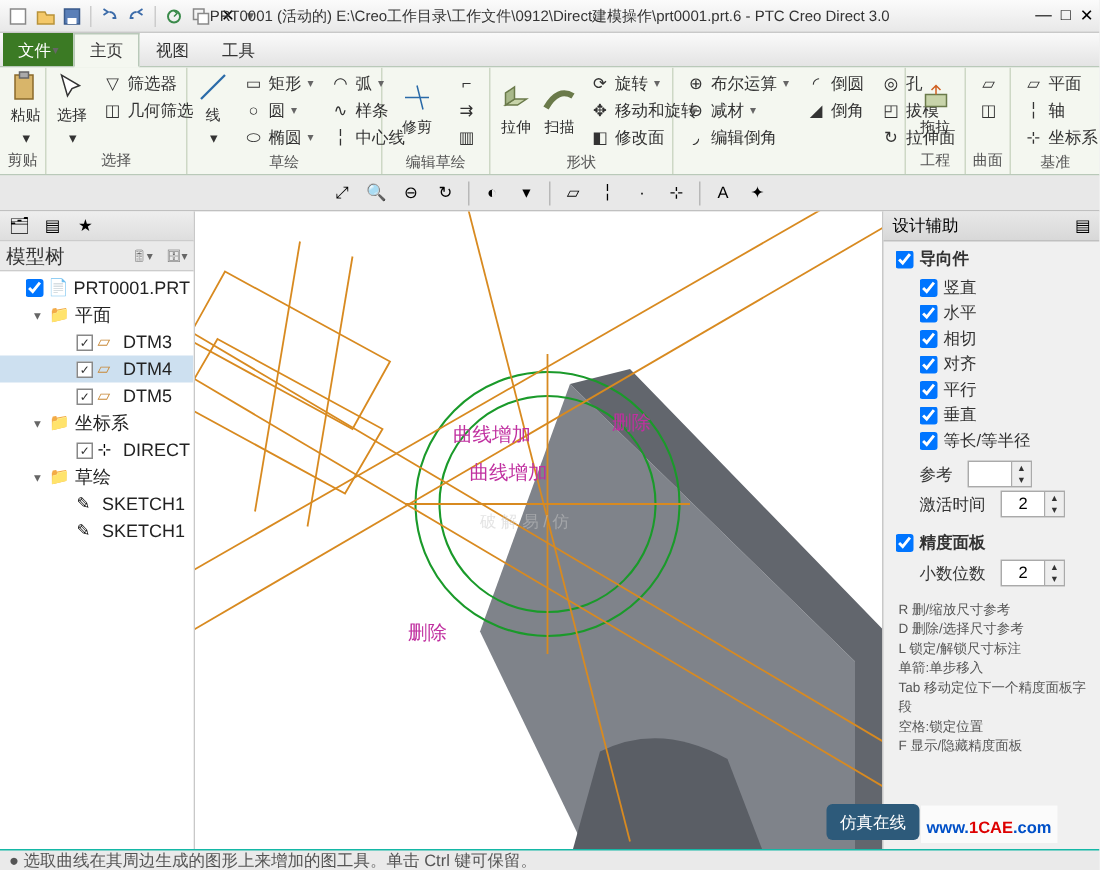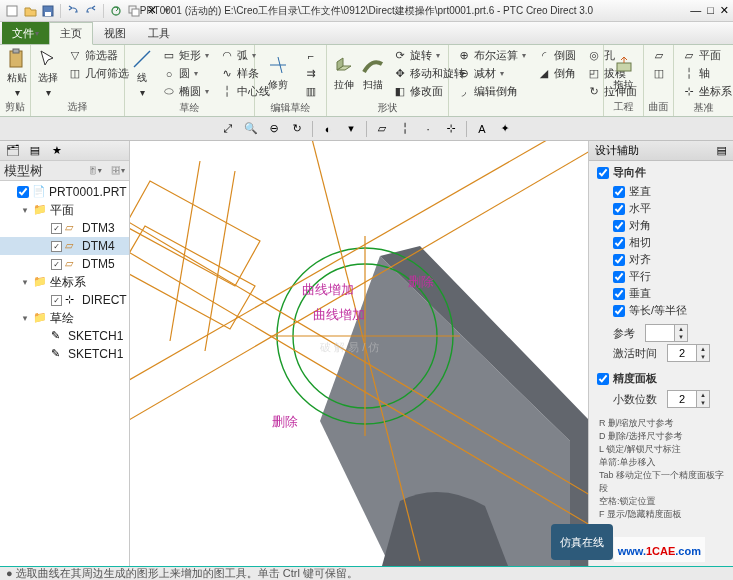--- a/index.html
+++ b/index.html
@@ -68,21 +68,21 @@
 .spin input { width:28px; border:none; text-align:center; font-size:11px; }
 .spin-btns { display:flex; flex-direction:column; border-left:1px solid #aaa; }
 .spin-btns div { width:12px; height:8px; font-size:7px; display:flex; align-items:center; justify-content:center; background:#eee; }
 
 
 .status { position:absolute; left:0; right:0; bottom:0; height:14px; background:#eaeaea; border-top:1px solid #14b8a6; font-size:9px; color:#555; padding:0 6px; display:flex; align-items:center; }
 
 
 .wm1 { position:absolute; right:28px; bottom:18px; font-size:18px; font-weight:bold; background:rgba(255,255,255,0.7); padding:2px 4px; }
 .wm1 a { color:#0050c8; } .wm1 b { color:#d00; font-weight:bold; }
-.wm2 { position:absolute; right:120px; bottom:20px; width:62px; height:36px; background:#2d5a7a; border-radius:4px; color:#fff; display:flex; align-items:center; justify-content:center; font-size:10px; }
+.wm2 { position:absolute; right:120px; bottom:20px; width:62px; height:24px; background:#2d5a7a; border-radius:4px; color:#fff; display:flex; align-items:center; justify-content:center; font-size:10px; }
 
 input[type=checkbox] { width:12px; height:12px; }
 
 
 svg { overflow:visible; }
 </style>
 </head>
 <body>
 
 <div class="titlebar">
@@ -535,24 +535,20 @@
         <div class="rp-item">
             <input type="checkbox" checked="" style="">
             <span>竖直</span>
           </div>
         <div class="rp-item">
             <input type="checkbox" checked="" style="">
             <span>水平</span>
           </div>
         <div class="rp-item">
             <input type="checkbox" checked="" style="">
-            <span>对角</span>
-          </div>
-        <div class="rp-item">
-            <input type="checkbox" checked="" style="">
             <span>相切</span>
           </div>
         <div class="rp-item">
             <input type="checkbox" checked="" style="">
             <span>对齐</span>
           </div>
         <div class="rp-item">
             <input type="checkbox" checked="" style="">
             <span>平行</span>
           </div>

